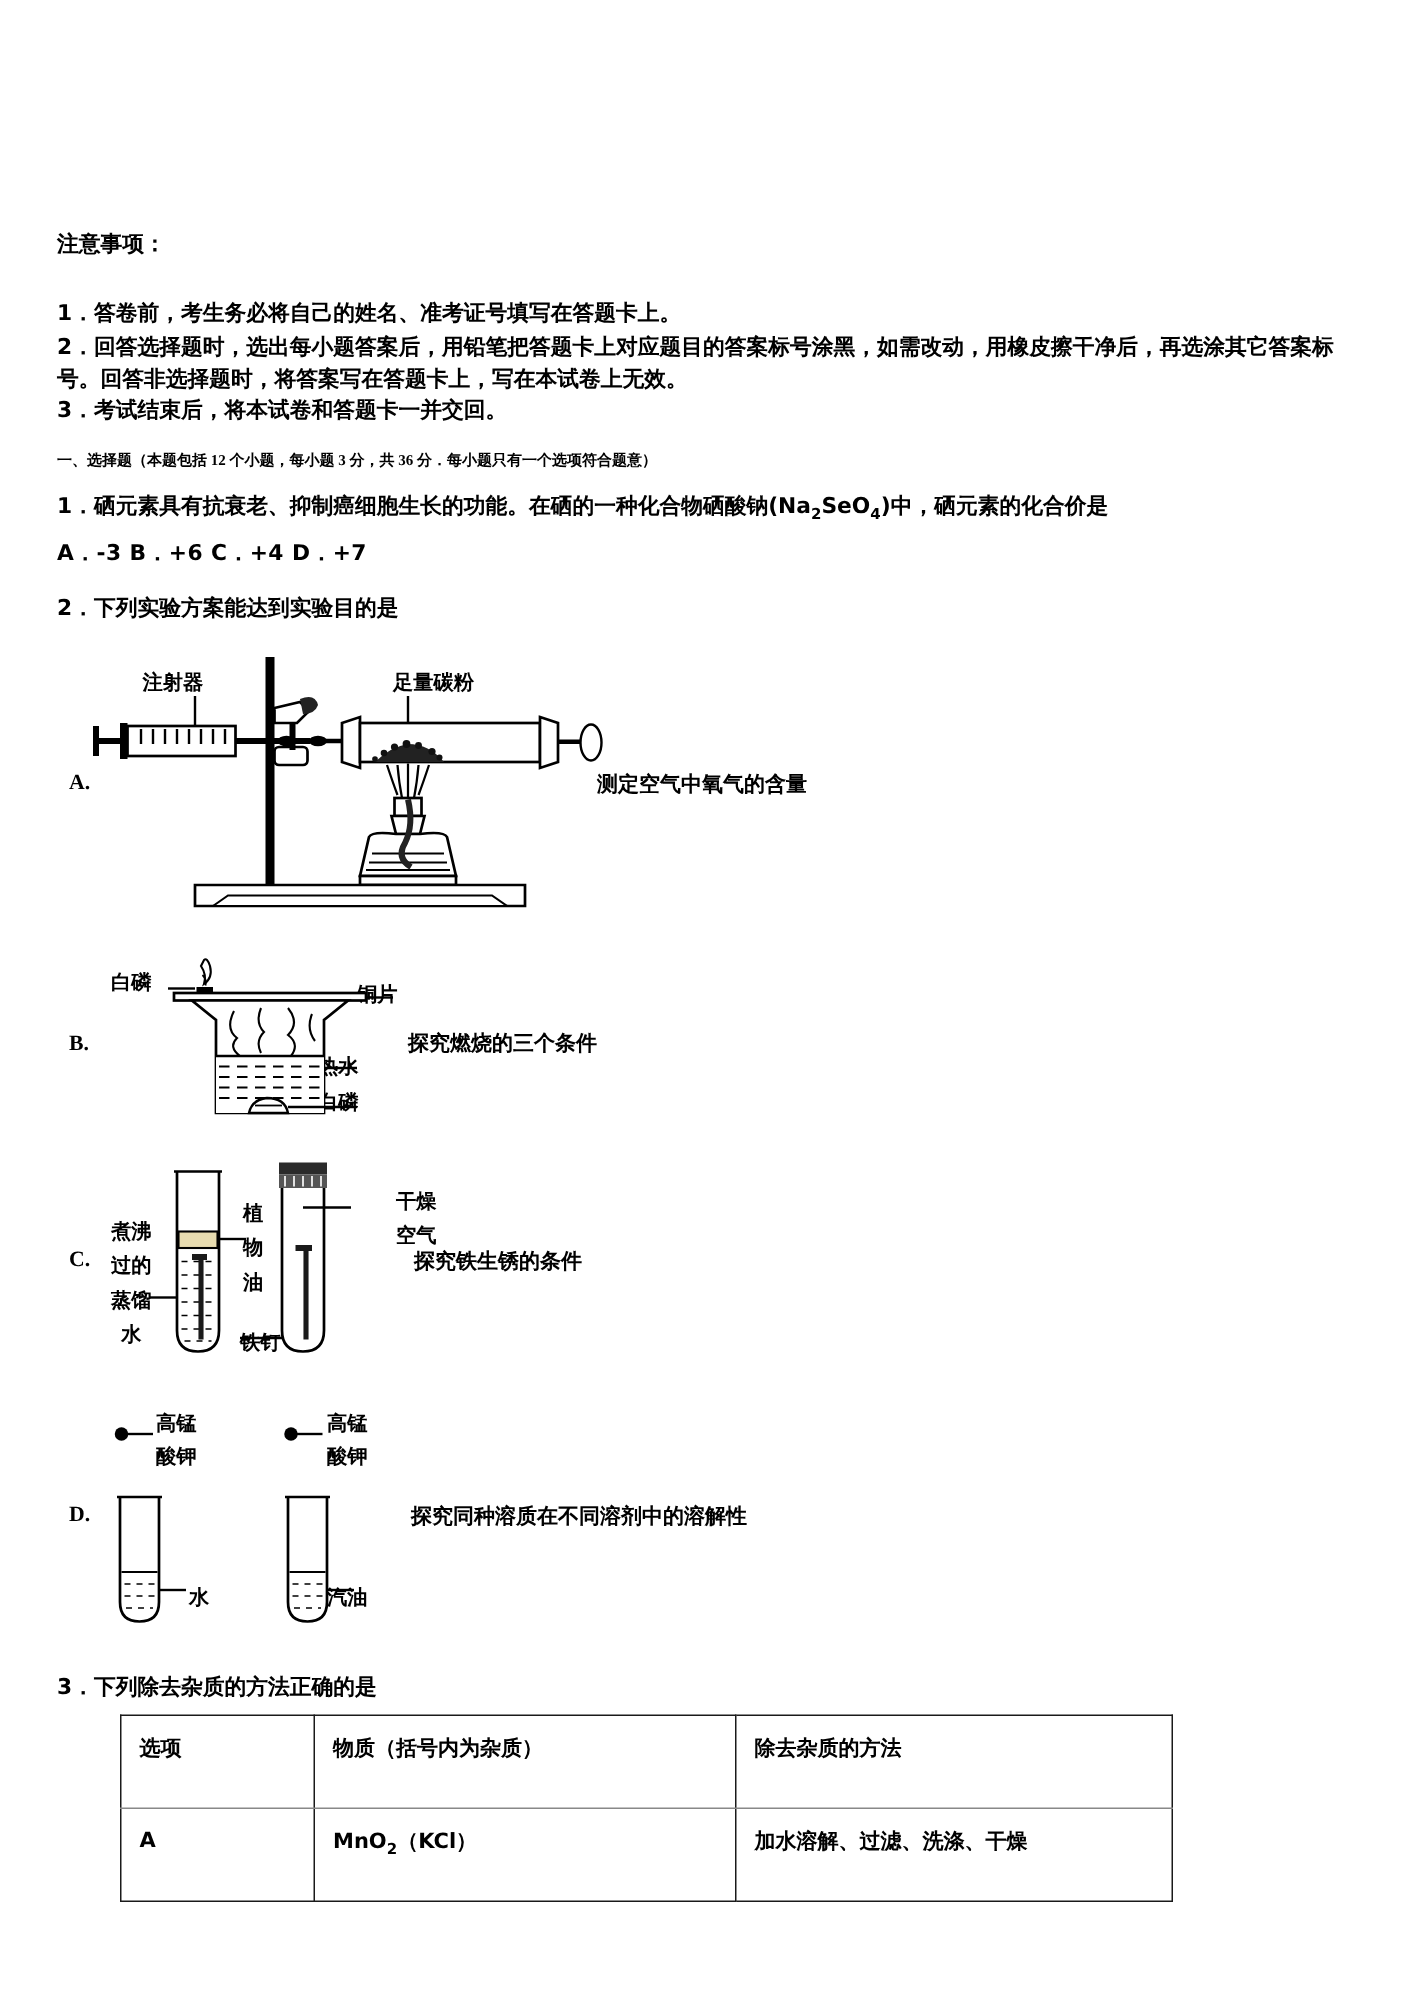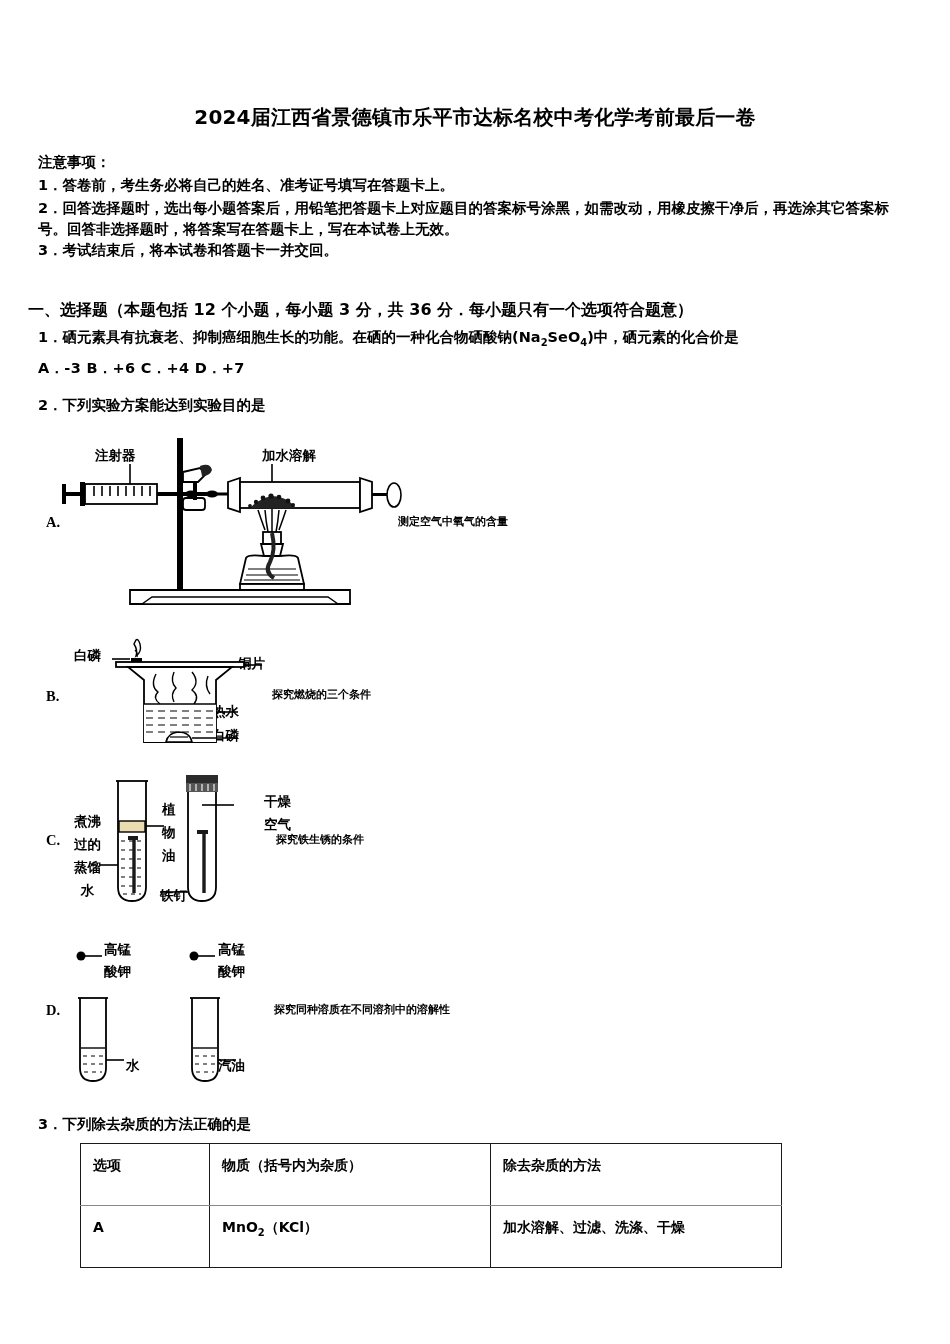--- a/index.html
+++ b/index.html
@@ -37,29 +37,31 @@
     font-size: 14.5px;
     font-weight: bold;
   }
   .notice-line {
     position: absolute;
     left: 38px;
     font-size: 14.5px;
     font-weight: bold;
     line-height: 21px;
     width: 880px;
+    margin-top: 24px;
   }
   .n1 { top: 175px; }
   .n2 { top: 198px; }
   .n3 { top: 240px; }
   .sec-head {
     position: absolute;
-    left: 28px; top: 300px;
-    font-size: 16px;
-    font-weight: bold;
+    left: 38px; top: 300px;
+    font-size: 10px;
+    font-weight: bold;
+    font-family: Liberation Serif, serif;
   }
   .q1 {
     position: absolute;
     left: 38px; top: 328px;
     font-size: 14.5px;
     font-weight: bold;
   }
   .q1 sub { font-size: 10px; }
   .q1-opts {
     position: absolute;
@@ -82,21 +84,21 @@
     font-weight: bold;
   }
   .opt-letter {
     position: absolute;
     font-size: 14.5px;
     font-weight: bold;
     font-family: "Liberation Serif", "DejaVu Serif", serif;
   }
   .opt-purpose {
     position: absolute;
-    font-size: 11px;
+    font-size: 14px;
     font-weight: bold;
   }
   .diag {
     position: absolute;
   }
   .dlabel {
     position: absolute;
     font-size: 13.5px;
     font-weight: bold;
     line-height: 15px;
@@ -122,38 +124,37 @@
   table.purity td.c1 { width: 104px; }
   table.purity td.c2 { width: 256px; }
   table.purity sub { font-size: 10px; }
   svg { display: block; overflow: visible; }
 </style>
 </head>
 <body>
 
 <div class="page">
 
-  <div class="title">2024届江西省景德镇市乐平市达标名校中考化学考前最后一卷</div>
 
   <div class="notice-head">注意事项：</div>
   <div class="notice-line n1">1．答卷前，考生务必将自己的姓名、准考证号填写在答题卡上。</div>
   <div class="notice-line n2">2．回答选择题时，选出每小题答案后，用铅笔把答题卡上对应题目的答案标号涂黑，如需改动，用橡皮擦干净后，再选涂其它答案标号。回答非选择题时，将答案写在答题卡上，写在本试卷上无效。</div>
   <div class="notice-line n3">3．考试结束后，将本试卷和答题卡一并交回。</div>
 
   <div class="sec-head">一、选择题（本题包括 12 个小题，每小题 3 分，共 36 分．每小题只有一个选项符合题意）</div>
 
   <div class="q1"><span>1．硒元素具有抗衰老、抑制癌细胞生长的功能。在硒的一种化合物硒酸钠(Na</span><sub>2</sub><span>SeO</span><sub>4</sub><span>)中，硒元素的化合价是</span></div>
   <div class="q1-opts">A．-3   B．+6   C．+4   D．+7</div>
 
   <div class="q2">2．下列实验方案能达到实验目的是</div>
 
   <div class="opt-letter" style="left:46px; top:514px;">A.</div>
   <div class="opt-purpose" style="left:398px; top:514px;">测定空气中氧气的含量</div>
   <div class="dlabel" style="left:95px; top:448px;">注射器</div>
-  <div class="dlabel" style="left:262px; top:448px;">加水溶解</div>
+  <div class="dlabel" style="left:262px; top:448px;">足量碳粉</div>
 
   <div class="diag" style="left:60px; top:438px;">
     <svg width="345" height="172" viewBox="0 0 345 172">
 
       <line x1="70" y1="26" x2="70" y2="50" stroke="#000" stroke-width="1.6"></line>
 
       <line x1="212" y1="26" x2="212" y2="70" stroke="#000" stroke-width="1.6"></line>
 
       <rect x="2" y="46" width="4" height="20" fill="#000"></rect>
       <rect x="6" y="54" width="14" height="4" fill="#000"></rect>

